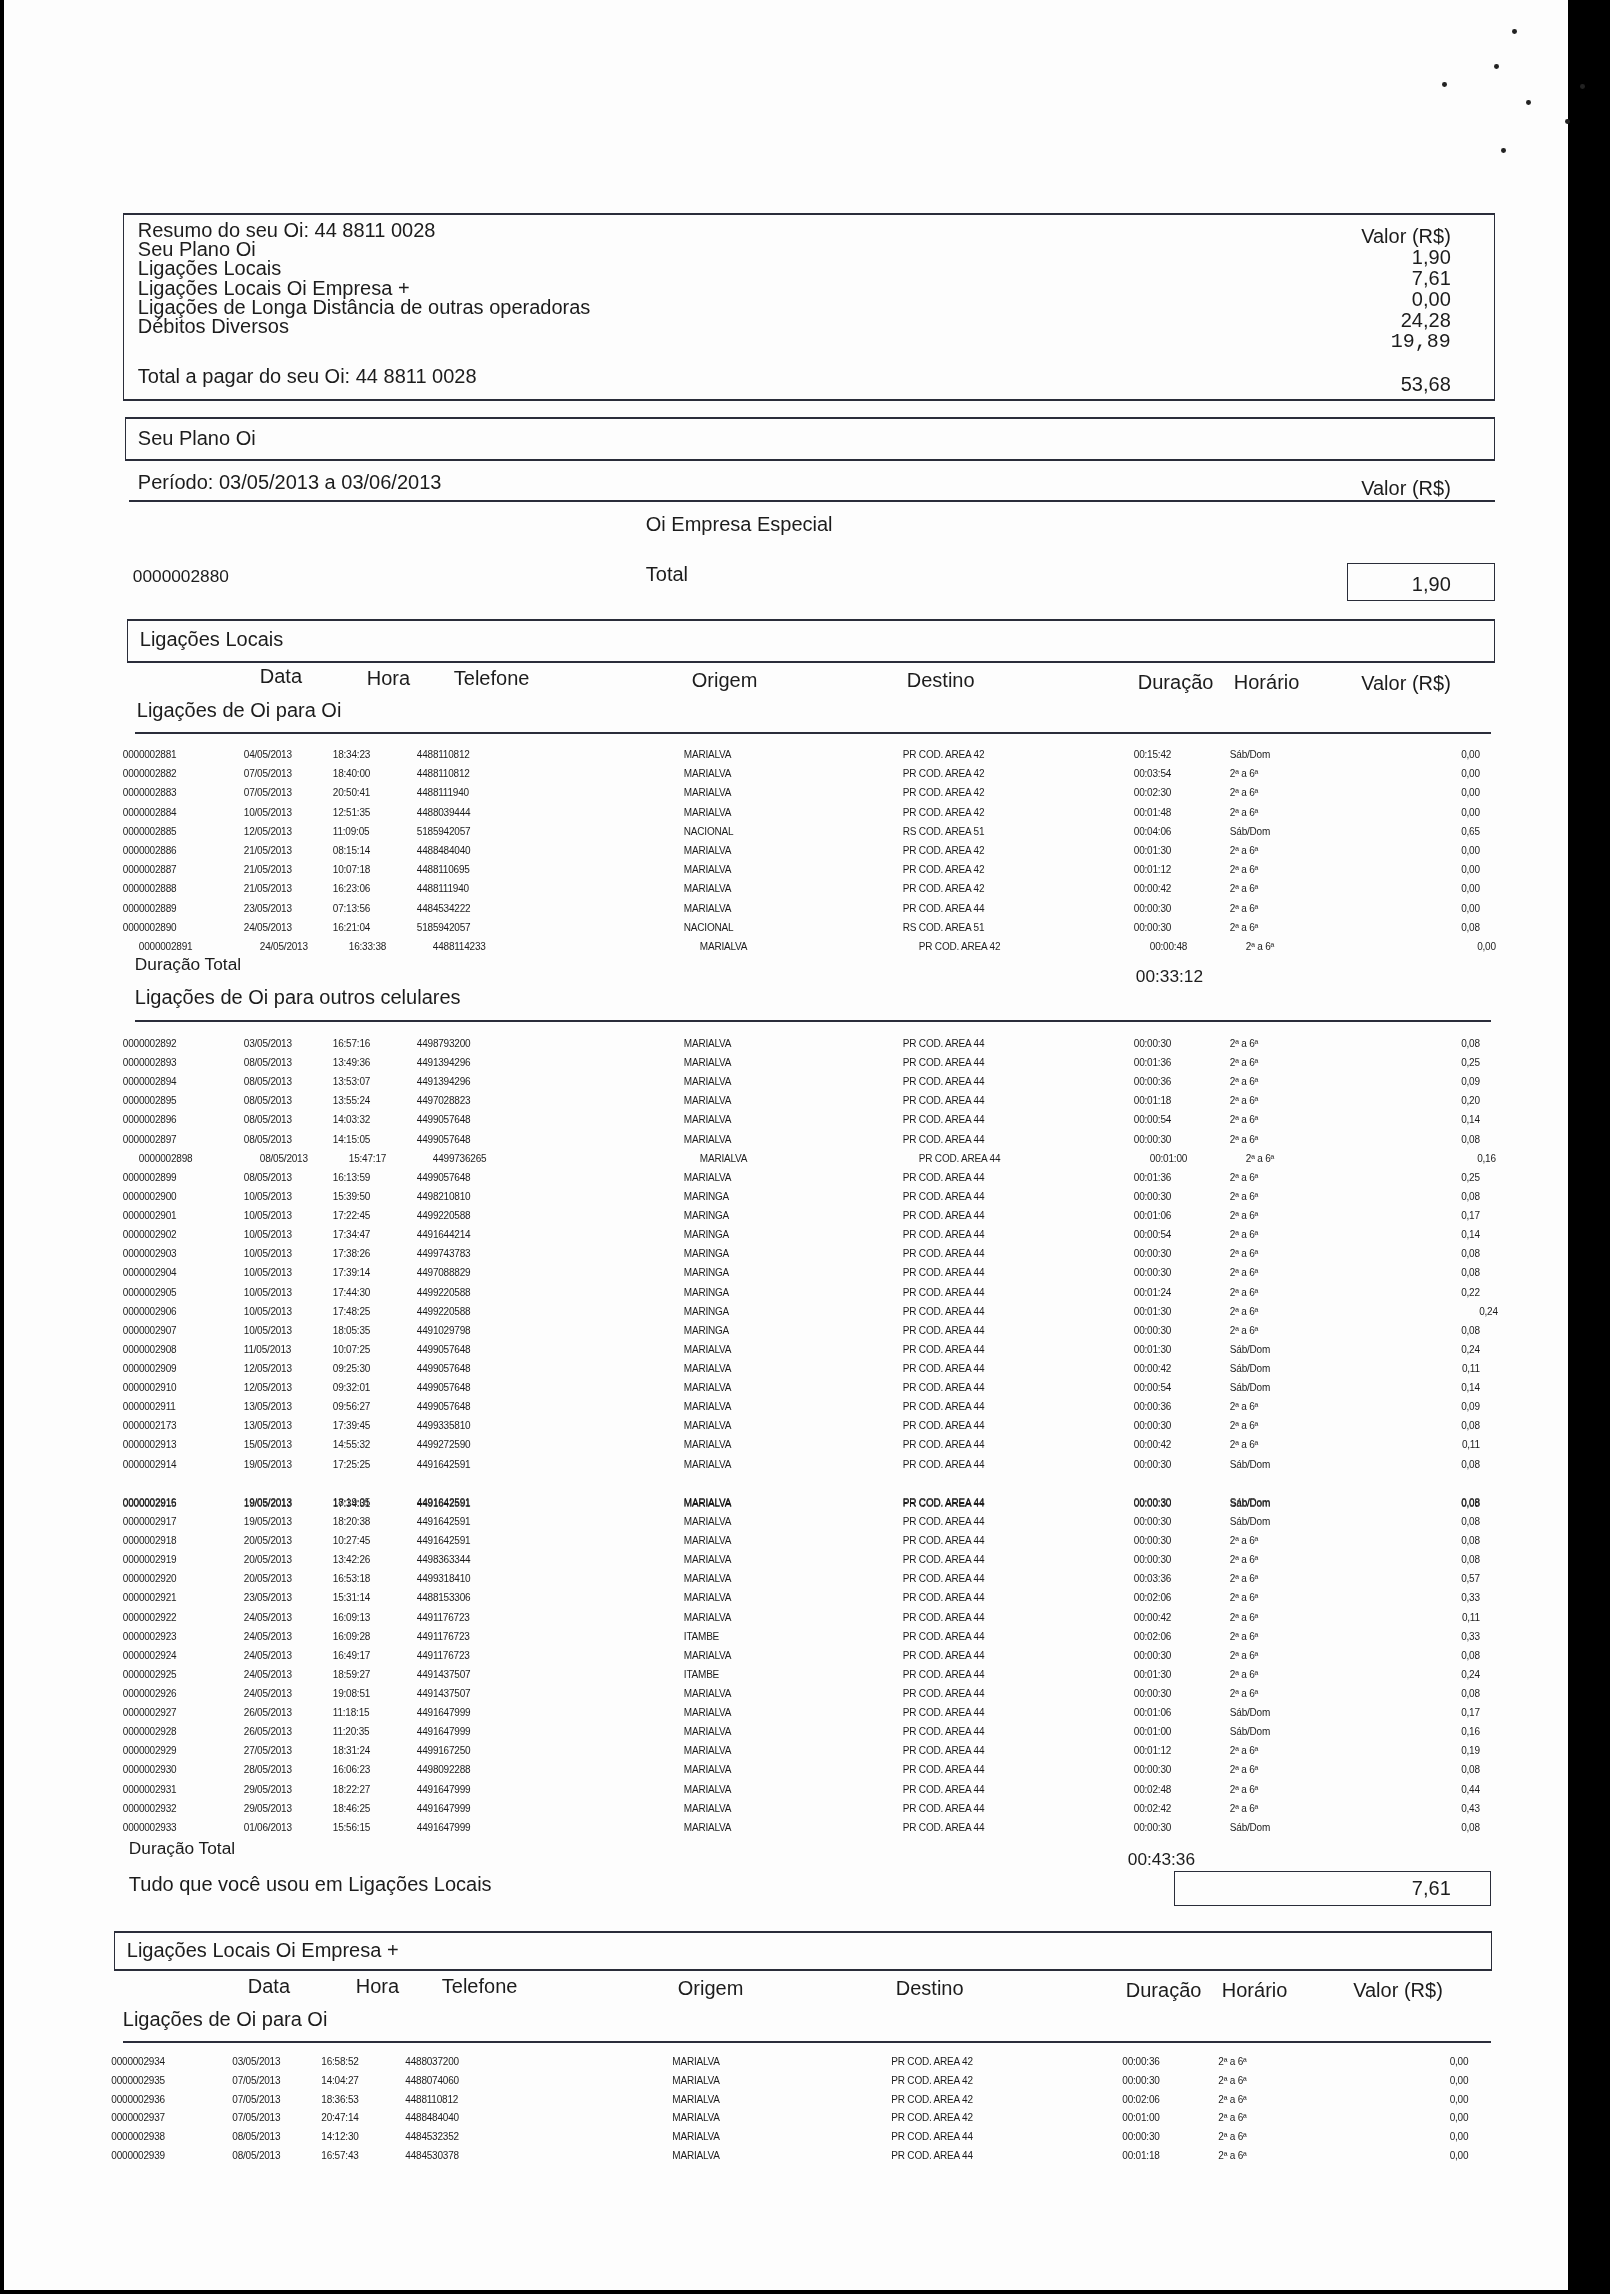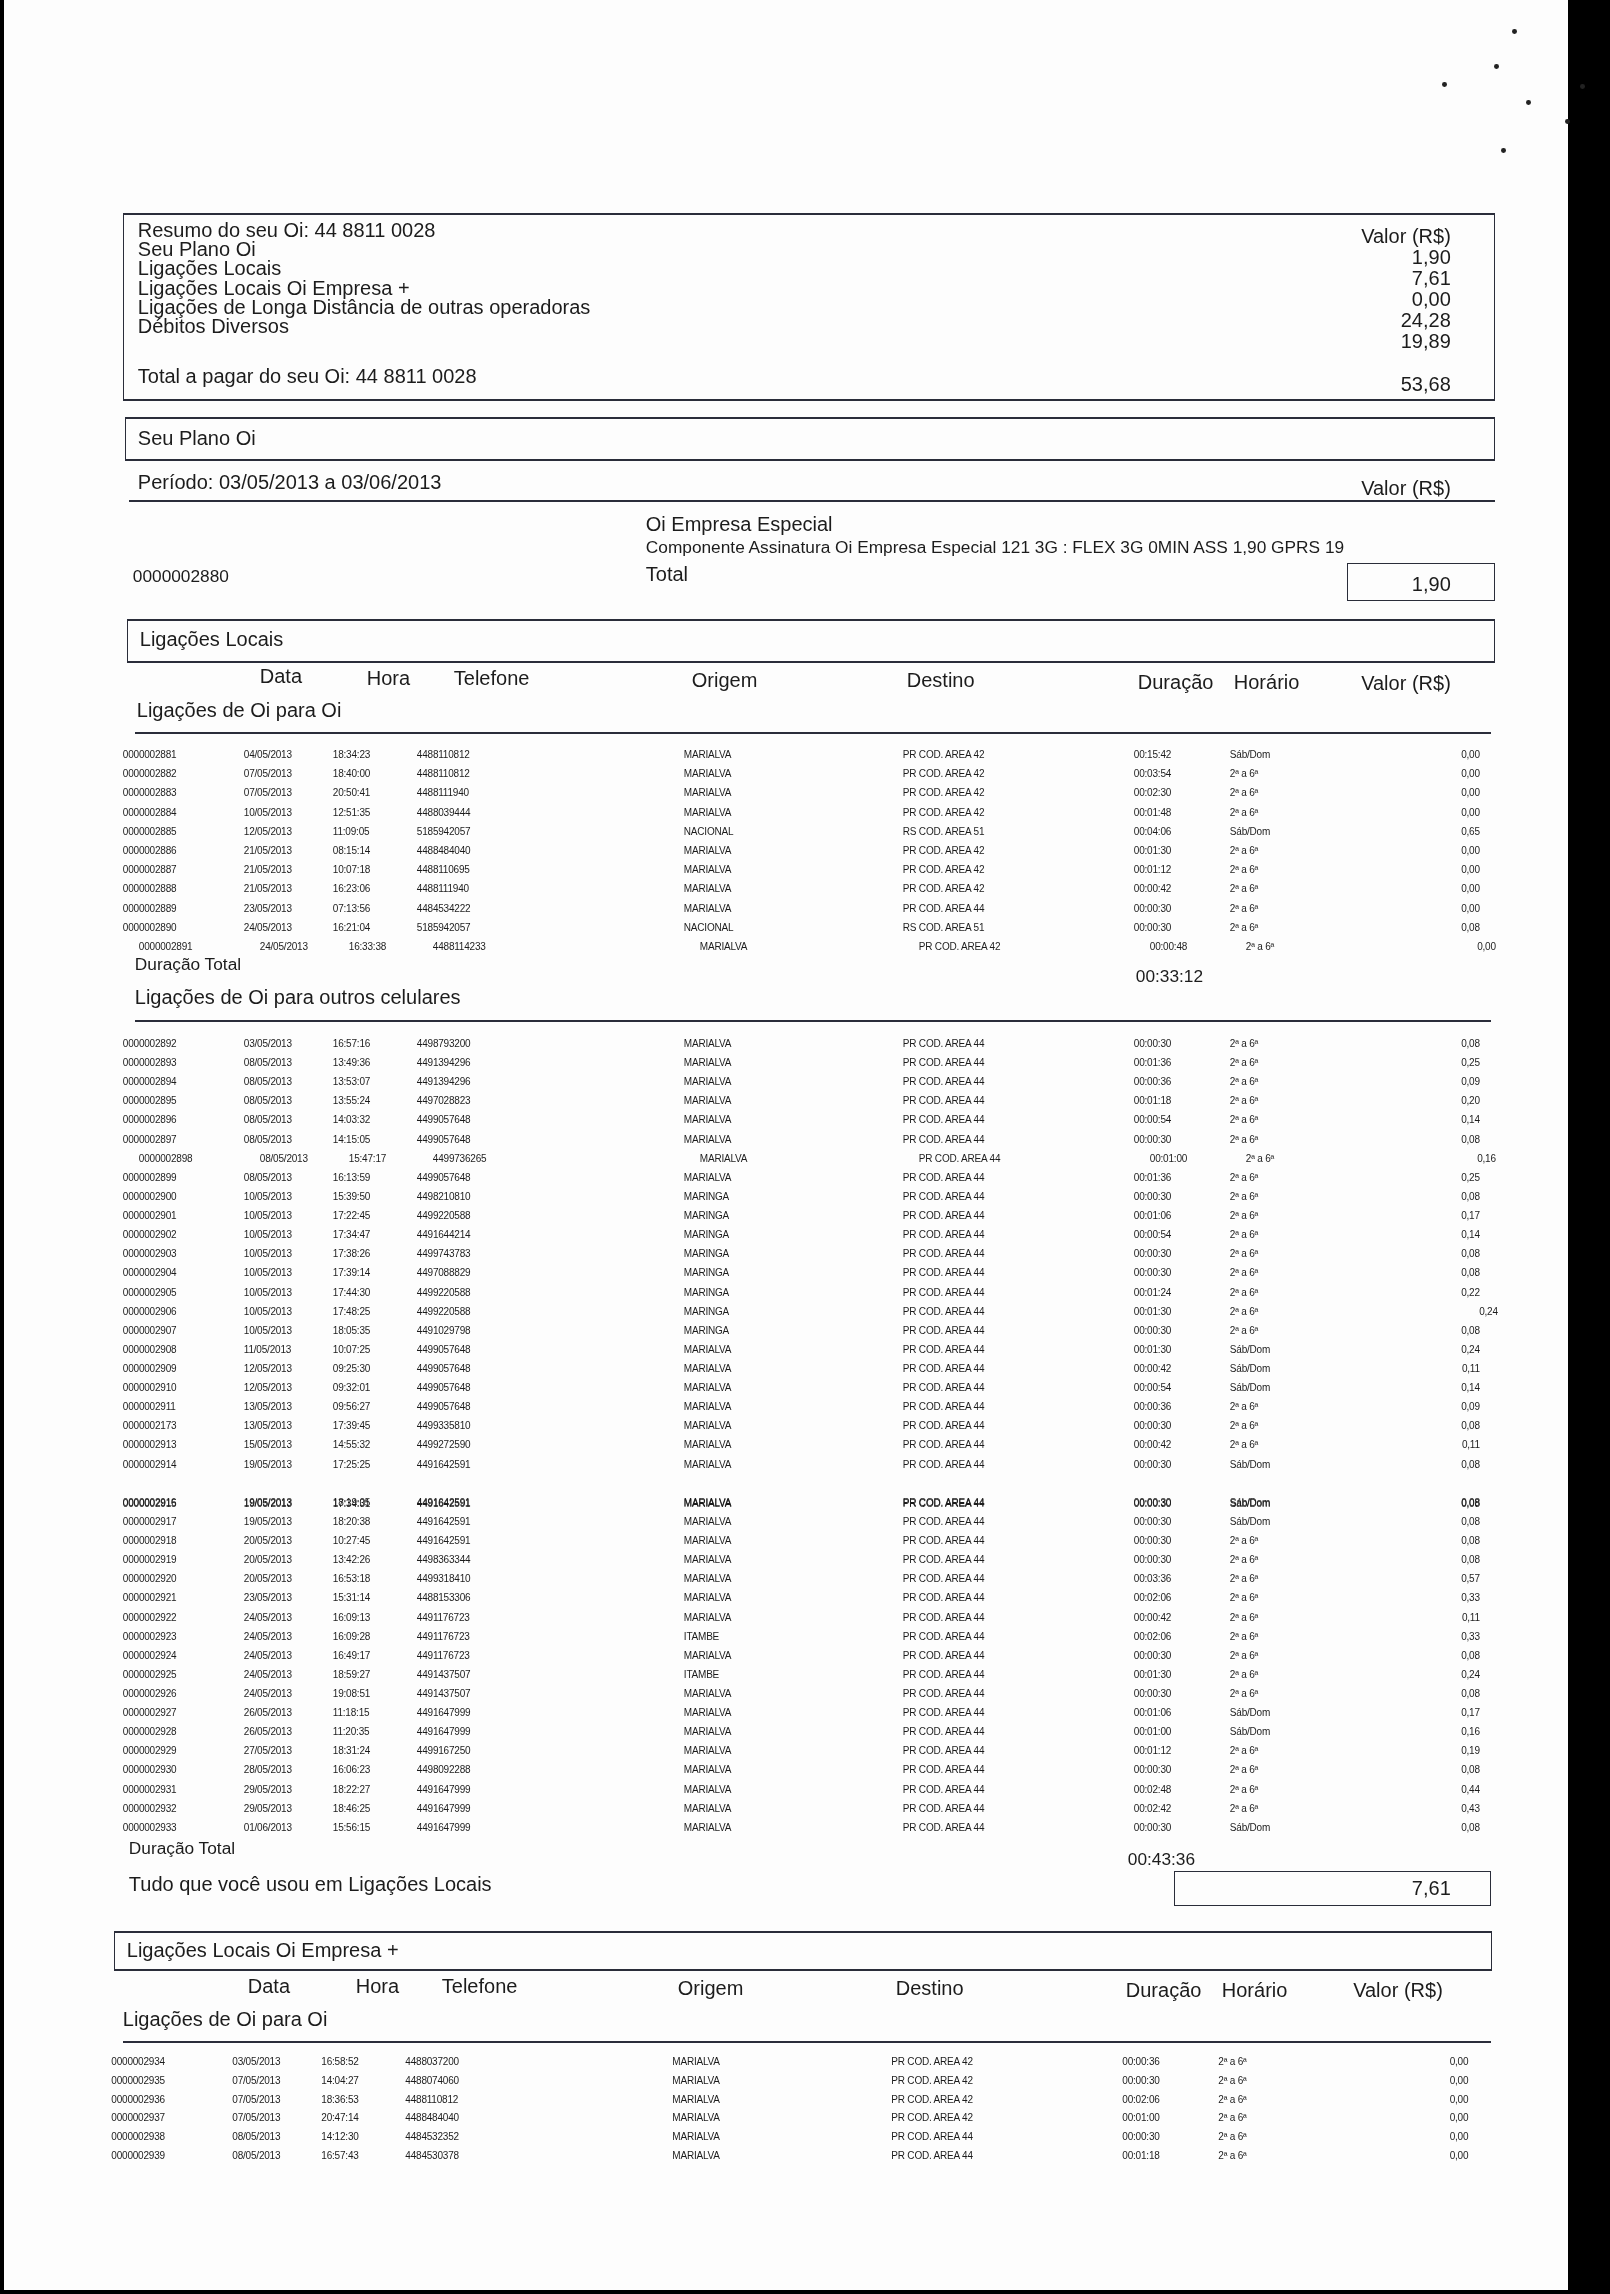--- a/index.html
+++ b/index.html
@@ -53,34 +53,33 @@
 
   <div class="t" style="left:134px;top:238px;">Seu Plano Oi</div>
   <div class="t r" style="right:117px;top:246px;">1,90</div>
   <div class="t" style="left:134px;top:257px;">Ligações Locais</div>
   <div class="t r" style="right:117px;top:267px;">7,61</div>
   <div class="t" style="left:134px;top:277px;">Ligações Locais Oi Empresa +</div>
   <div class="t r" style="right:117px;top:288px;">0,00</div>
   <div class="t" style="left:134px;top:296px;">Ligações de Longa Distância de outras operadoras</div>
   <div class="t r" style="right:117px;top:309px;">24,28</div>
   <div class="t" style="left:134px;top:315px;">Débitos Diversos</div>
-  <div class="t r" style="right:117px;top:330px;">19,89</div>
+  <div class="t r" style="right:117px;top:330px;font-family:Liberation Mono, monospace;">19,89</div>
 
   <div class="t" style="left:134px;top:365px;">Total a pagar do seu Oi: 44 8811 0028</div>
   <div class="t r" style="right:117px;top:373px;">53,68</div>
 
   <div class="box" style="left:121px;top:417px;width:1370px;height:44px;"></div>
   <div class="t" style="left:134px;top:427px;">Seu Plano Oi</div>
 
   <div class="t" style="left:134px;top:471px;">Período: 03/05/2013 a 03/06/2013</div>
   <div class="t r" style="right:117px;top:477px;">Valor (R$)</div>
   <div class="hline" style="left:125px;top:500px;width:1366px;"></div>
 
   <div class="t" style="left:642px;top:513px;">Oi Empresa Especial</div>
-  <div class="t sm" style="left:642px;top:536px;">Componente Assinatura Oi Empresa Especial 121 3G : FLEX 3G 0MIN ASS 1,90 GPRS 19</div>
   <div class="t sm" style="left:129px;top:565px;">0000002880</div>
   <div class="t" style="left:642px;top:563px;">Total</div>
   <div class="box" style="left:1343px;top:563px;width:148px;height:38px;border-width:1.9px;"></div>
   <div class="t r" style="right:117px;top:573px;">1,90</div>
 
   <div class="box" style="left:123px;top:619px;width:1368px;height:44px;"></div>
   <div class="t" style="left:136px;top:628px;">Ligações Locais</div>
 
   <div>
     <div class="t" style="left:256px;top:665px;">Data</div>

